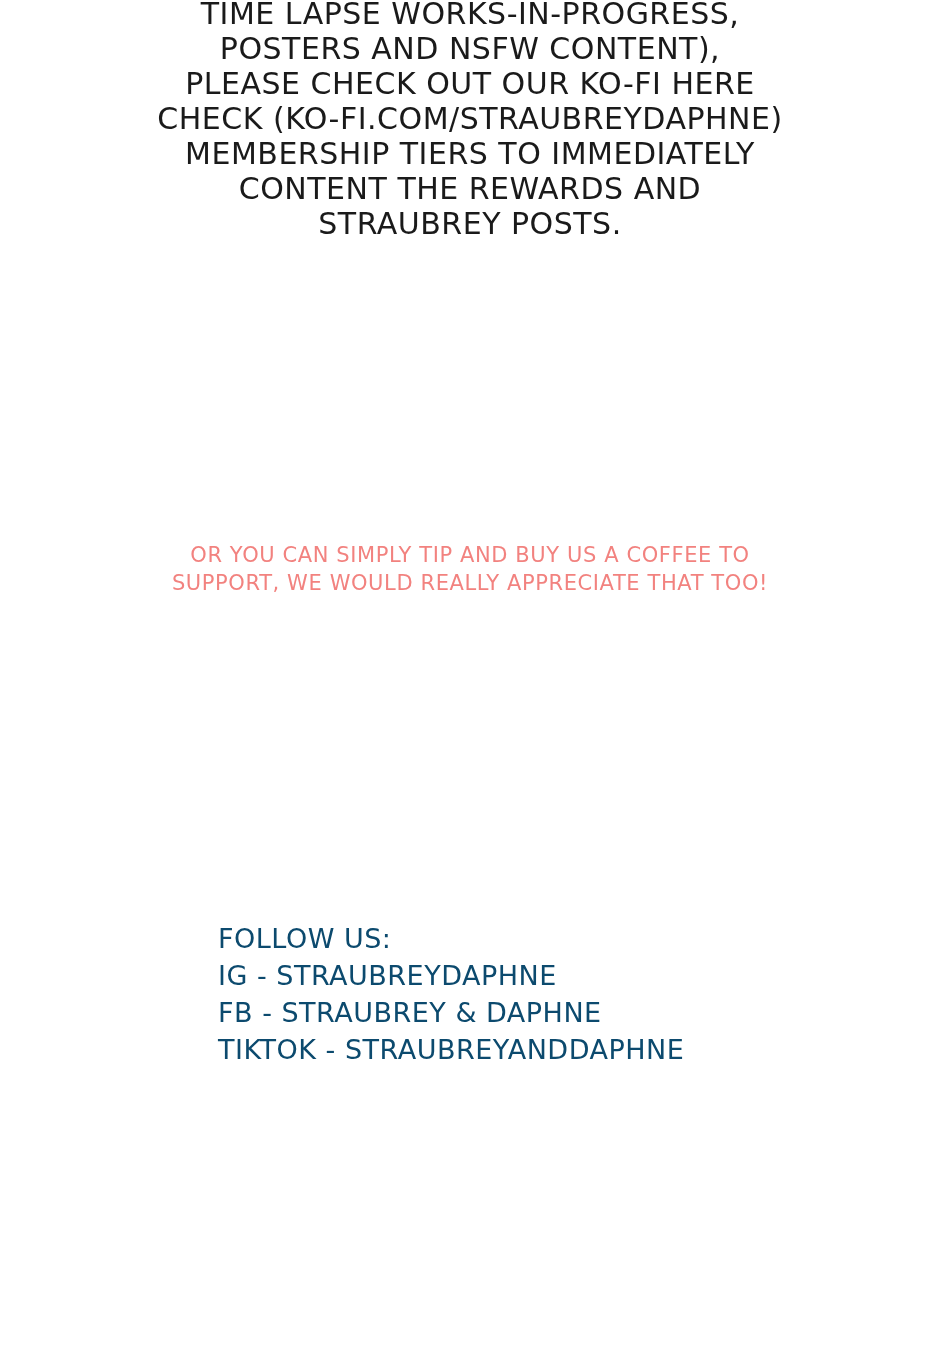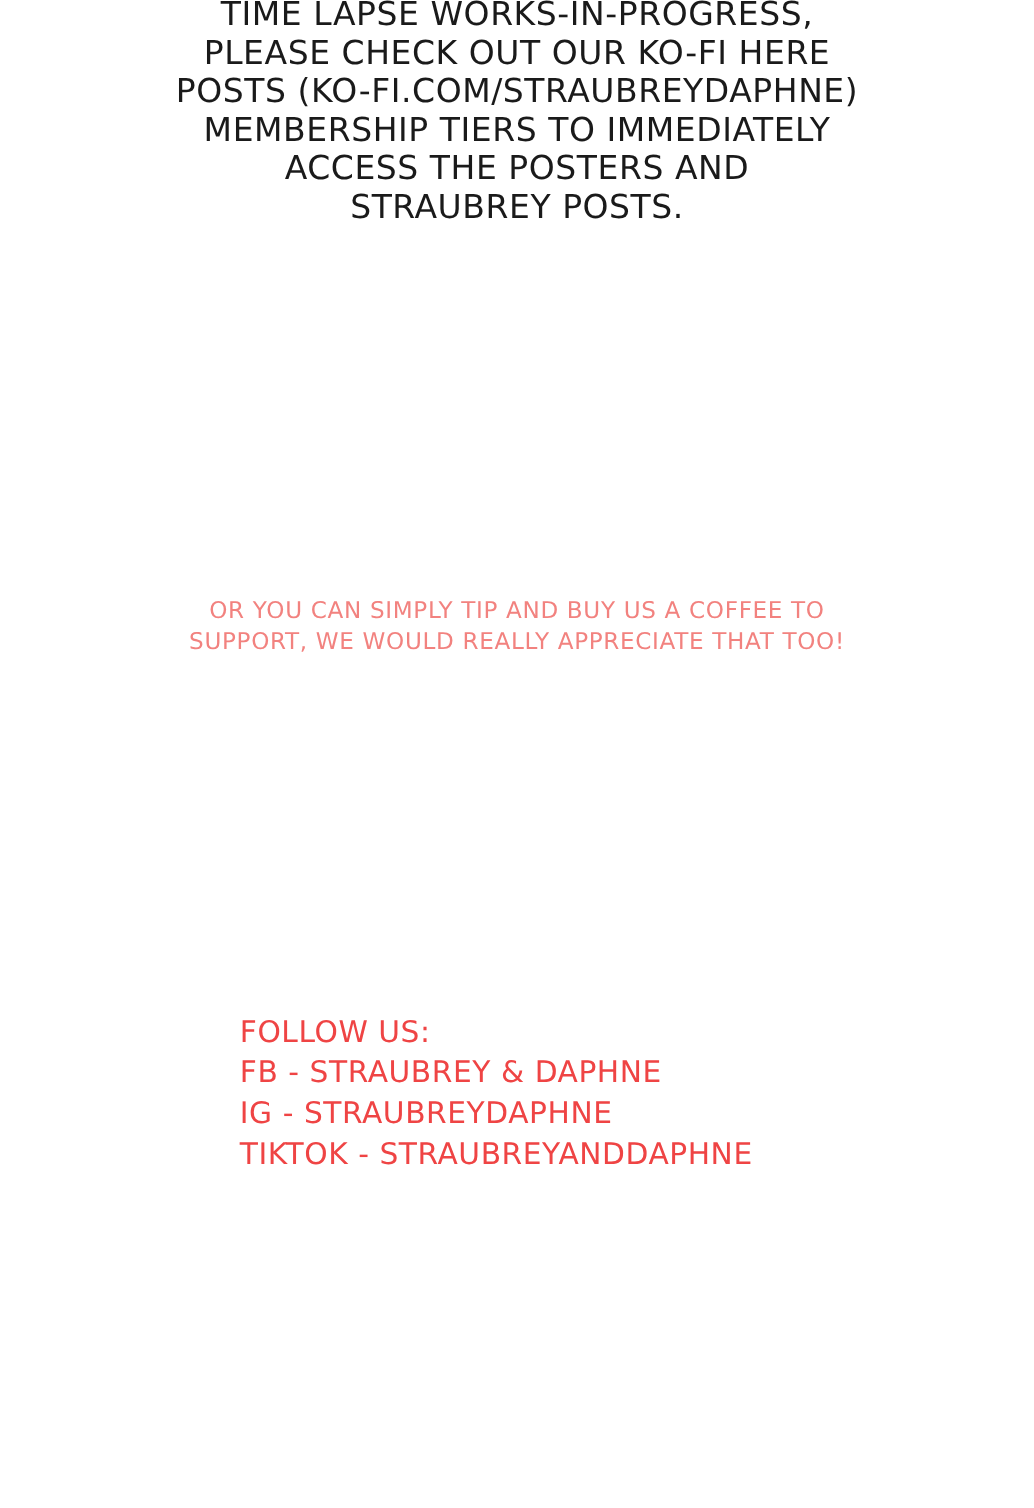--- a/index.html
+++ b/index.html
@@ -58,49 +58,50 @@
     display: block;
     white-space: pre;
   }
 
   
   .follow {
     position: absolute;
     left: 218px;
     top: 920px;
     text-align: left;
-    color: #ef4444;
+    color: #0c4a6e;
     font-size: 27px;
     line-height: 37px;
     letter-spacing: 0.5px;
   }
   .follow .line {
     display: block;
     white-space: pre;
   }
 </style>
 </head>
 <body>
 
 <div class="page">
 
   <div class="announce">
     <span class="line">TIME LAPSE WORKS-IN-PROGRESS,</span>
+    <span class="line">POSTERS AND NSFW CONTENT),</span>
     <span class="line">PLEASE CHECK OUT OUR KO-FI HERE</span>
-    <span class="line">POSTS (KO-FI.COM/STRAUBREYDAPHNE)</span>
+    <span class="line">CHECK (KO-FI.COM/STRAUBREYDAPHNE)</span>
     <span class="line">MEMBERSHIP TIERS TO IMMEDIATELY</span>
-    <span class="line">ACCESS THE POSTERS AND</span>
+    <span class="line">CONTENT THE REWARDS AND</span>
     <span class="line">STRAUBREY POSTS.</span>
   </div>
 
   <div class="tip-note">
     <span class="line">OR YOU CAN SIMPLY TIP AND BUY US A COFFEE TO</span>
     <span class="line">SUPPORT, WE WOULD REALLY APPRECIATE THAT TOO!</span>
   </div>
 
   <div class="follow">
     <span class="line">FOLLOW US:</span>
+    <span class="line">IG - STRAUBREYDAPHNE</span>
     <span class="line">FB - STRAUBREY &amp; DAPHNE</span>
-    <span class="line">IG - STRAUBREYDAPHNE</span>
     <span class="line">TIKTOK - STRAUBREYANDDAPHNE</span>
   </div>
 
 </div>
 
 </body></html>

